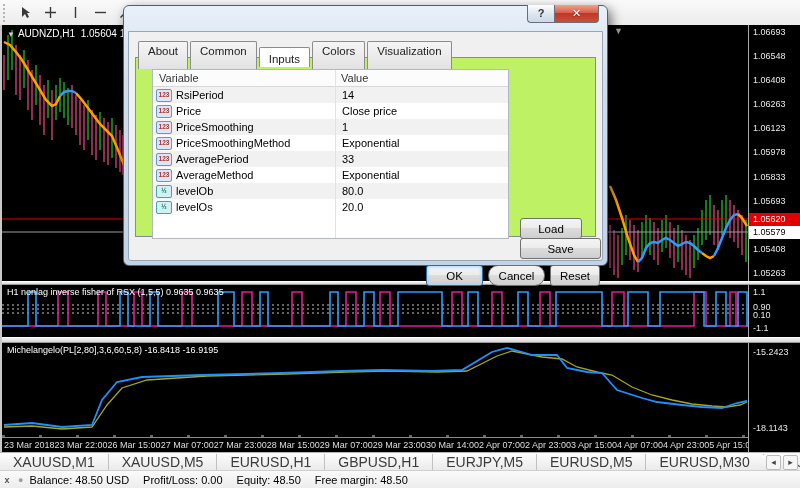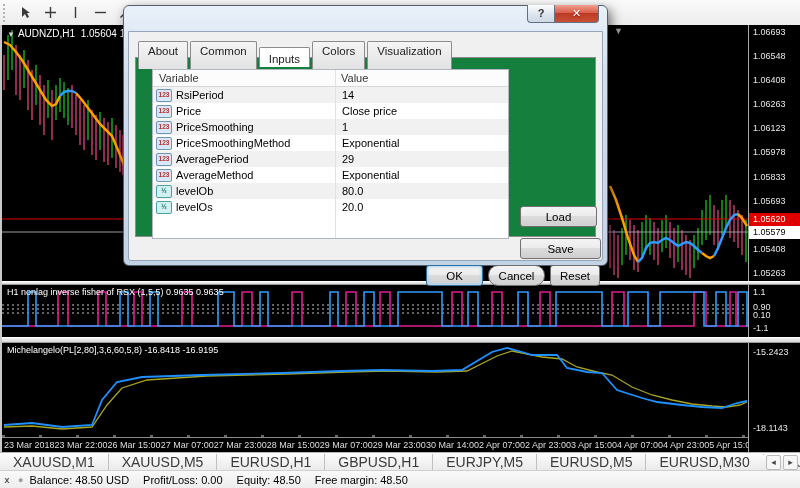--- a/index.html
+++ b/index.html
@@ -43,37 +43,37 @@
   .dialog{position:absolute;left:123px;top:5px;width:483px;height:259px;background:linear-gradient(#e9f1fa,#cfdded 30%,#c3d3e6);border:1px solid #55606e;border-radius:6px;box-shadow:3px 4px 12px rgba(0,0,0,.55);z-index:10;}
   .dlg-title{position:absolute;left:11px;top:5px;font-size:12px;color:#111;white-space:pre;text-shadow:0 0 3px #fff;}
   .cap-btns{position:absolute;top:-1px;right:8px;display:flex;}
   .cap-btn{height:17px;border:1px solid #62707f;border-top:none;text-align:center;font-size:11px;line-height:16px;}
   .cap-help{width:26px;background:linear-gradient(#fdfdfd,#dfe7ef 50%,#ccd8e4);color:#333;border-radius:0 0 0 4px;border-right:none;font-weight:bold;}
   .cap-close{width:43px;background:linear-gradient(#f2a08f,#d95f4b 45%,#bd3a24 50%,#c94f37);color:#fff;border-radius:0 0 4px 0;font-weight:bold;text-shadow:0 1px 1px #7c1d0e;}
   .client{position:absolute;left:4px;right:4px;top:25px;bottom:4px;background:#f0f0f0;border:1px solid #96a5b8;border-radius:0 0 3px 3px;}
   .dtabs{position:absolute;left:9px;top:7px;display:flex;z-index:2;text-align:center;}
   .dtab{font-size:11.5px;color:#222;padding:3px 9px 2px;border:1px solid #8c8c8c;border-bottom:none;border-radius:2px 2px 0 0;background:linear-gradient(#f5f5f5,#e2e2e2);margin-right:2px;position:relative;top:2px;}
   .dtab.active{background:#fff;top:0;padding-top:5px;z-index:3;margin-top:8px;}
-  .page{position:absolute;left:6px;right:6px;top:25px;height:178px;border:1px solid #8c8c8c;background:#15803d;}
+  .page{position:absolute;left:6px;right:6px;top:25px;height:178px;border:1px solid #8c8c8c;background:#bef264;}
   .ptable{position:absolute;left:16px;top:11px;width:357px;height:170px;background:#fff;border:1px solid #b0b7c0;box-sizing:border-box;overflow:hidden;}
   .t-colline{position:absolute;left:182px;top:0;bottom:0;border-left:1px solid #e2e2e2;}
   .t-head{display:flex;height:16px;background:#fcfcfc;border-bottom:1px solid #d8d8d8;font-size:11px;color:#333;}
   .t-head .h1{width:182px;padding-left:6px;box-sizing:border-box;line-height:16px;}
   .t-head .h2{flex:1;padding-left:6px;line-height:16px;}
   .t-rows .t-row{display:flex;height:16px;align-items:center;font-size:11px;color:#000;}
   .t-rows .t-row:nth-child(odd){background:#f1f1f1;}
   .t-rows .t-row:nth-child(even){background:#fff;}
   .t-icon{width:14px;height:11px;margin:0 4px 0 3px;border:1px solid;border-radius:2px;font-size:6.5px;font-weight:bold;text-align:center;line-height:10px;flex:none;}
   .t-icon.int{background:#d9e7f7;border-color:#6f93bd;color:#b03030;}
   .t-icon.dbl{background:#d2f0ef;border-color:#49a3a3;color:#0a7070;}
   .t-name{width:160px;white-space:nowrap;overflow:hidden;}
   .t-val{flex:1;padding-left:6px;white-space:nowrap;}
   .btn{position:absolute;height:21px;border:1px solid #707070;border-radius:3px;background:linear-gradient(#f4f4f4,#ececec 45%,#dddddd 46%,#cfcfcf);font-size:11.5px;color:#000;text-align:center;line-height:20px;box-sizing:border-box;}
   .btn.focus{border-color:#2d6fa0;box-shadow:inset 0 0 3px 1px #a9d4f2;}
-  .b-load{left:384px;top:148px;width:77px;}
+  .b-load{left:384px;top:160px;width:62px;}
   .b-save{left:384px;top:180px;width:81px;}
   .b-ok{left:290px;top:207px;width:57px;}
   .b-cancel{left:352px;top:207px;width:57px;border-radius:10px;}
   .b-reset{left:414px;top:207px;width:50px;}
 </style>
 </head>
 <body>
 
 <div class="screen">
 
@@ -273,21 +273,21 @@
                 <span class="t-val">1</span>
               </div>
               <div class="t-row">
                 <span class="t-icon int">123</span>
                 <span class="t-name">PriceSmoothingMethod</span>
                 <span class="t-val">Exponential</span>
               </div>
               <div class="t-row">
                 <span class="t-icon int">123</span>
                 <span class="t-name">AveragePeriod</span>
-                <span class="t-val">29</span>
+                <span class="t-val">33</span>
               </div>
               <div class="t-row">
                 <span class="t-icon int">123</span>
                 <span class="t-name">AverageMethod</span>
                 <span class="t-val">Exponential</span>
               </div>
               <div class="t-row">
                 <span class="t-icon dbl">½</span>
                 <span class="t-name">levelOb</span>
                 <span class="t-val">80.0</span>

